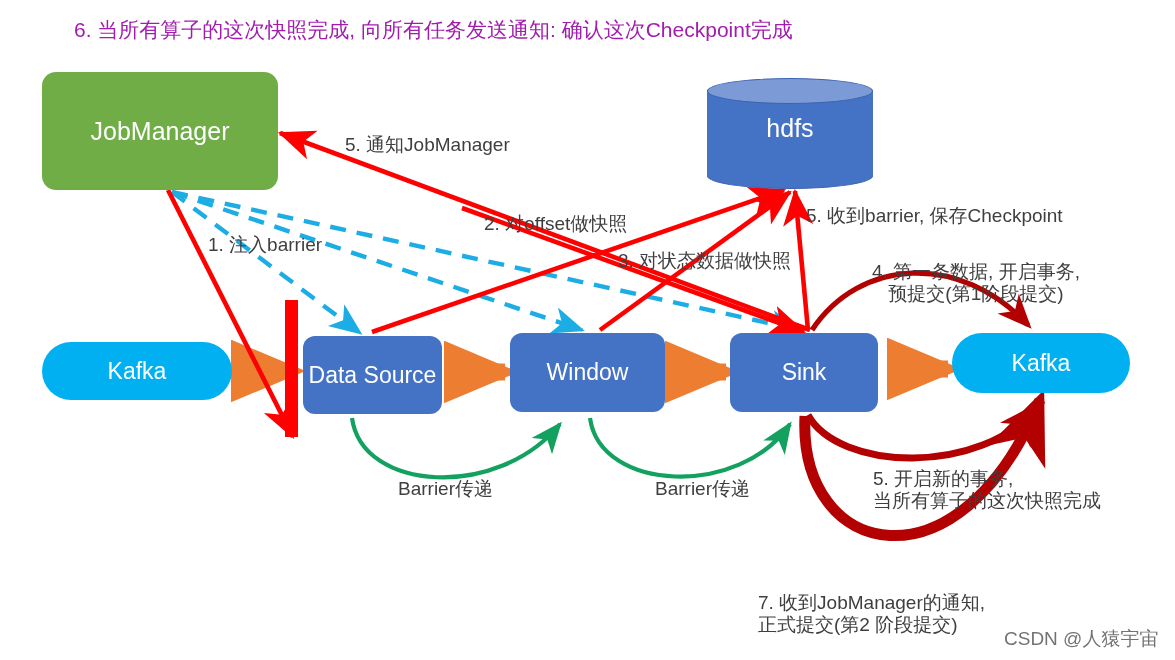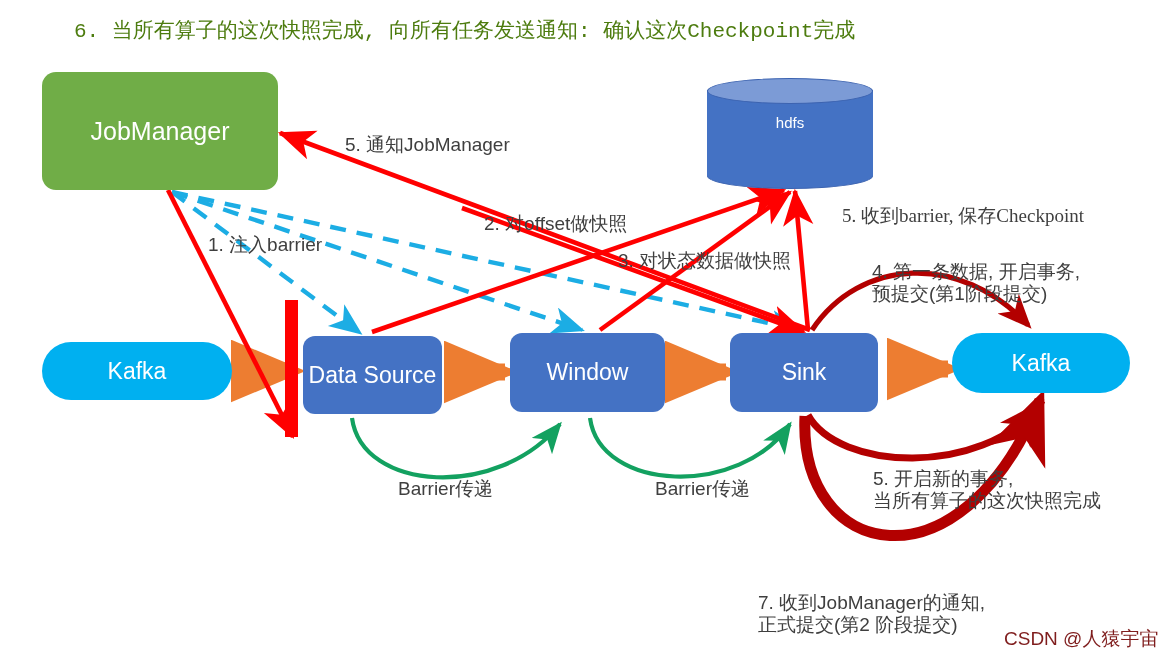--- a/index.html
+++ b/index.html
@@ -6,21 +6,21 @@
   body{
     width:1175px;height:660px;background:#ffffff;
     font-family:"Liberation Sans","DejaVu Sans",sans-serif;
     position:relative;overflow:hidden;
   }
   #stage{position:absolute;left:0;top:0;width:1175px;height:660px;}
   svg.layer{position:absolute;left:0;top:0;width:1175px;height:660px;overflow:visible;}
 
   .title{
     position:absolute;left:74px;top:16px;
-    font-size:21px;color:#4d7c0f;white-space:nowrap;font-family:Liberation Mono, monospace;
+    font-size:21px;color:#a21caf;white-space:nowrap;
   }
 
   .node{position:absolute;display:flex;align-items:center;justify-content:center;
         color:#ffffff;box-sizing:border-box;}
   .jobmanager{
     left:42px;top:72px;width:236px;height:118px;
     background:#70AD47;font-size:25px;border-radius:14px;
   }
   .pill{border-radius:999px;font-size:23px;}
   .kafka-src{left:42px;top:342px;width:190px;height:58px;background:#00B0F0;}
@@ -32,34 +32,34 @@
 
   .barrier-bar{position:absolute;left:285px;top:300px;width:13px;height:137px;background:#FF0000;}
 
   .hdfs{position:absolute;left:707px;top:78px;width:166px;height:110px;}
   .hdfs .body{position:absolute;left:0;top:12px;width:166px;height:86px;background:#4472C4;}
   .hdfs .top{position:absolute;left:0;top:0;width:166px;height:26px;border-radius:50%;
              background:#7C9BD6;border:1px solid #3c63b0;box-sizing:border-box;}
   .hdfs .bottom{position:absolute;left:0;top:85px;width:166px;height:26px;border-radius:50%;
              background:#4472C4;border:1px solid #3c63b0;box-sizing:border-box;}
   .hdfs .label{position:absolute;left:0;top:36px;width:166px;text-align:center;
-                color:#fff;font-size:15px;}
+                color:#fff;font-size:25px;}
 
   .lbl{position:absolute;color:#3f3f3f;font-size:19px;white-space:nowrap;line-height:1.18;}
   .lbl-notify-jm{left:345px;top:134px;}
   .lbl-inject{left:208px;top:234px;}
   .lbl-offset{left:484px;top:213px;}
   .lbl-state{left:618px;top:250px;text-align:center;}
-  .lbl-recv-barrier{left:842px;top:205px;font-family:Liberation Serif, serif;}
+  .lbl-recv-barrier{left:806px;top:205px;}
   .lbl-first-record{left:872px;top:253px;margin-top:8px;}
   .lbl-new-txn{left:873px;top:468px;}
   .lbl-commit{left:758px;top:592px;}
   .lbl-barrier-pass-1{left:398px;top:478px;}
   .lbl-barrier-pass-2{left:655px;top:478px;}
-  .watermark{position:absolute;left:1004px;top:626px;color:#7f1d1d;font-size:19px;white-space:nowrap;}
+  .watermark{position:absolute;left:1004px;top:626px;color:#737373;font-size:19px;white-space:nowrap;}
 </style>
 </head>
 <body>
 
 <div id="stage">
 
   <svg class="layer" viewBox="0 0 1175 660">
     <defs>
       <marker id="ah-red" markerWidth="10" markerHeight="10" refX="7.5" refY="3.3" orient="auto" markerUnits="strokeWidth">
         <path d="M0,0 L8,3.3 L0,6.6 L2.1,3.3 z" fill="#FF0000"></path>
@@ -157,21 +157,21 @@
   </div>
 
   <div class="lbl lbl-notify-jm">5. 通知JobManager</div>
   <div class="lbl lbl-inject">1. 注入barrier</div>
   <div class="lbl lbl-offset">2. 对offset做快照</div>
   <div class="lbl lbl-state">3. 对状态数据做快照</div>
   <div class="lbl lbl-recv-barrier">5. 收到barrier, 保存Checkpoint</div>
 
   <div class="lbl lbl-first-record">
     <div>4. 第一条数据, 开启事务,</div>
-    <div style="text-align:left">预提交(第1阶段提交)</div>
+    <div style="text-align:center">预提交(第1阶段提交)</div>
   </div>
 
   <div class="lbl lbl-new-txn">
     <div>5. 开启新的事务,</div>
     <div>当所有算子的这次快照完成</div>
   </div>
 
   <div class="lbl lbl-commit">
     <div>7. 收到JobManager的通知,</div>
     <div>正式提交(第2 阶段提交)</div>

